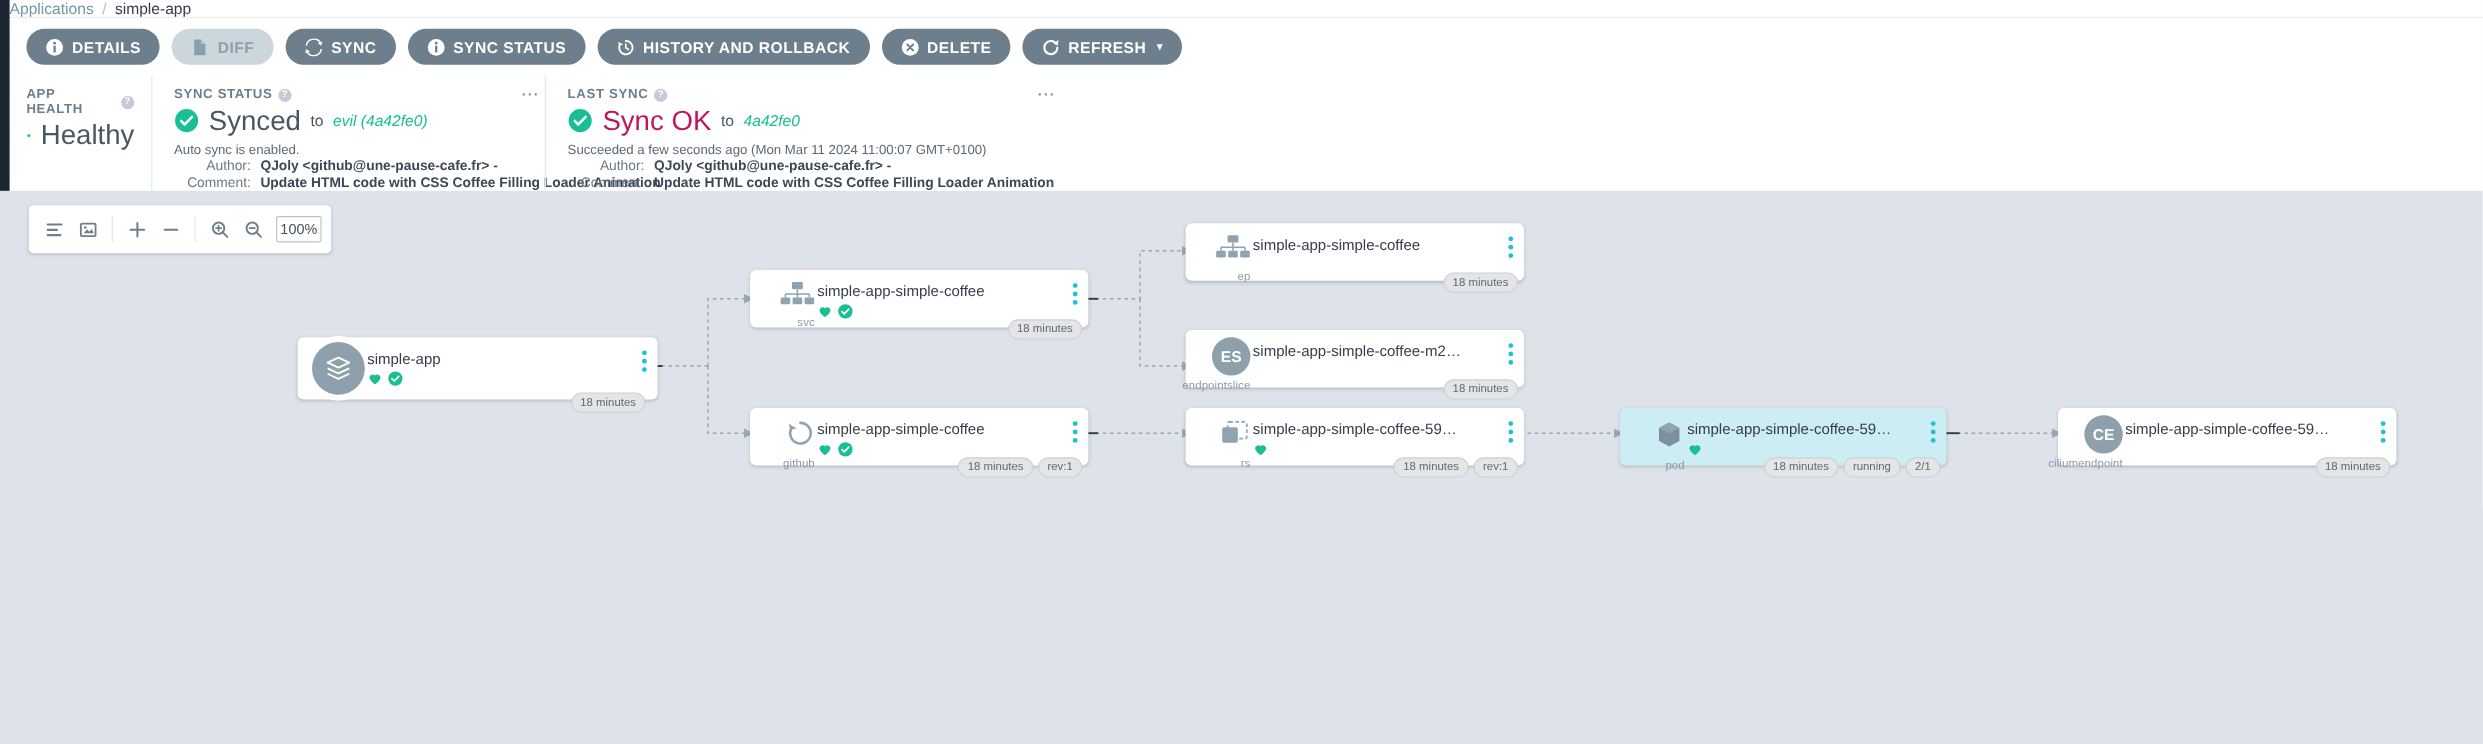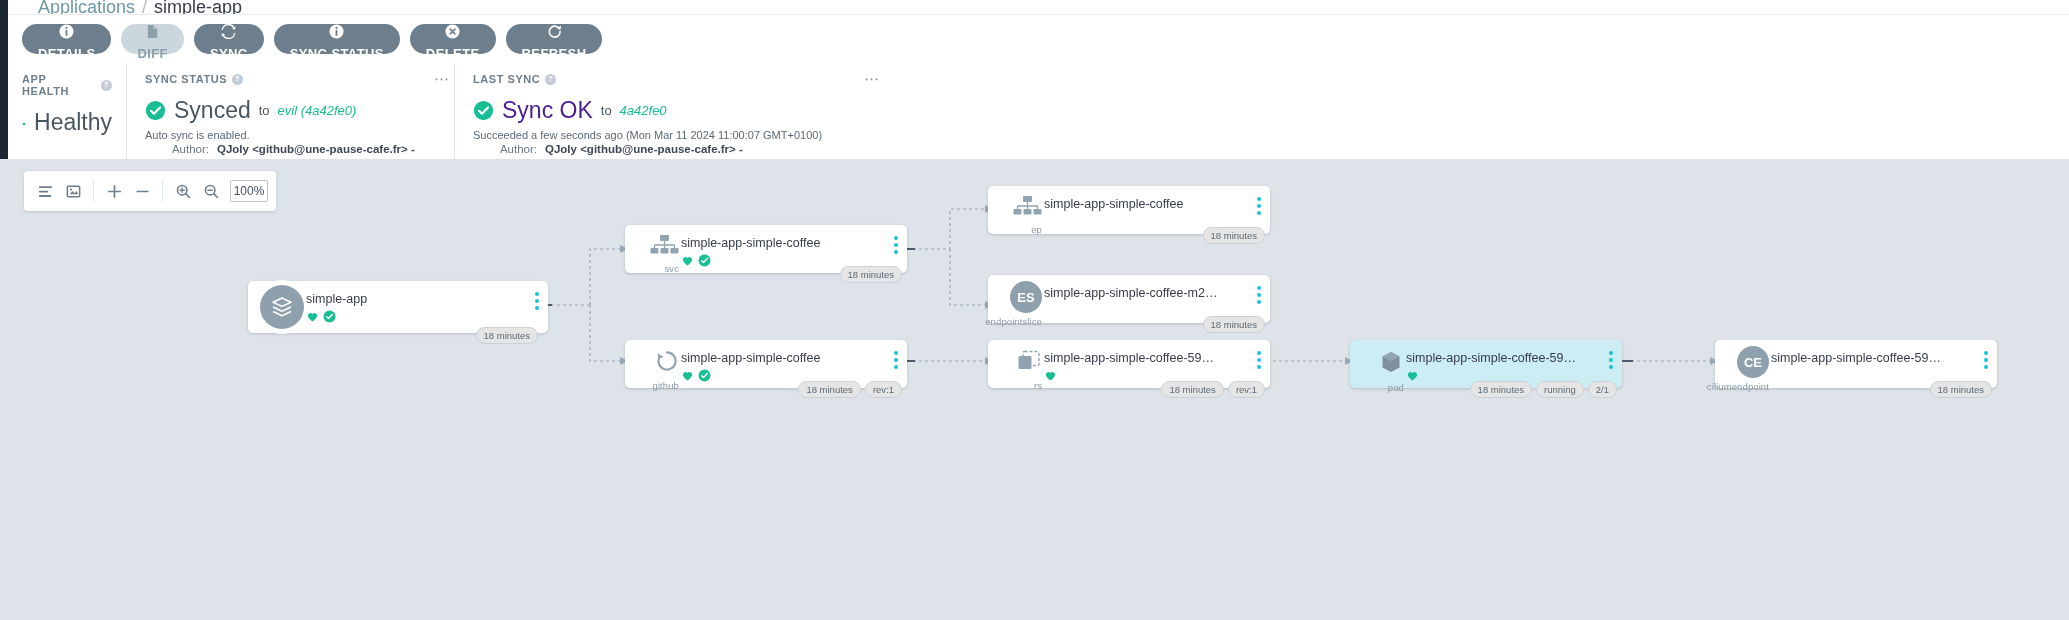--- a/index.html
+++ b/index.html
@@ -11,22 +11,22 @@
     color:#363c4a;
     overflow:hidden;
     position:relative;
   }
 
   
   .breadcrumb-bar {
     height:14px;
     background:#ffffff;
     display:flex; align-items:center;
-    padding-left:38px;
-    font-size:18px;
+    padding-left:8px;
+    font-size:13px;
     overflow:hidden;
   }
   .crumb-link { color:#6d98a8; text-decoration:none; }
   .crumb-sep { color:#b5bfc9; margin:0 7px; }
   .crumb-cur { color:#363c4a; }
 
   
   .left-rail {
     position:absolute; left:0; top:0; width:8px; height:195px;
     background:#1c2733;
@@ -49,53 +49,52 @@
     display:flex; align-items:center;
     gap:7px;
     padding:0 16px;
     font-size:13px;
     font-weight:700;
     letter-spacing:.4px;
     border:none;
     cursor:pointer;
     white-space:nowrap;
     font-family:"Liberation Sans", sans-serif;
-    flex-direction:column;
   }
   .tb-btn.disabled { background:#ccd6dd; color:#8ba0ad; }
   .tb-ico { width:15px; height:15px; display:block; flex:none; }
   .tb-ico svg { width:15px; height:15px; display:block; }
   .tb-caret { font-size:9px; margin-left:2px; }
 
   
   .status-strip {
     height:96px;
     background:#ffffff;
     display:flex;
     align-items:stretch;
     padding-left:14px;
   }
   .stat-panel { position:relative; padding:10px 14px 0 8px; }
   .stat-panel.divider { border-left:1px solid #e4e8ee; padding-left:18px; }
   .stat-label {
     font-size:11px; font-weight:700; letter-spacing:.55px;
     color:#6d7f8c; text-transform:uppercase;
     display:flex; align-items:center; gap:5px;
-    margin-bottom:13px;
+    margin-bottom:3px;
   }
   .qmark {
     width:11px; height:11px; border-radius:50%;
     background:#c3ccd6; color:#ffffff;
     font-size:8px; font-weight:700;
     display:inline-flex; align-items:center; justify-content:center;
     line-height:1;
   }
   .stat-main { display:flex; align-items:center; gap:8px; }
   .stat-big { font-size:23px; font-weight:400; color:#495763; line-height:1.1; }
-  .stat-big.green { color:#4c1d95; }
+  .stat-big.green { color:#be185d; }
   .stat-to { font-size:13px; color:#495763; }
   .stat-rev { font-size:13px; color:#18be94;font-style:italic; }
   .heart { width:22px; height:22px; display:block; }
   .check-circle { width:21px; height:21px; display:block; }
   .stat-sub { font-size:11px; color:#5b6976; margin-top:6px; }
   .kv { display:flex; font-size:11.5px; margin-top:2px; }
   .kv-k { color:#6a7884; width:64px; text-align:right; flex:none; }
   .kv-v { color:#3c4757; font-weight:700; margin-left:8px; white-space:nowrap; }
   .panel-dots {
     position:absolute; right:4px; top:8px;
@@ -242,20 +241,30 @@
     <span class="tb-ico">
         <svg viewBox="0 0 16 16">
           <circle cx="8" cy="8" r="7.5" fill="#fff"></circle>
           <rect x="7" y="6.5" width="2" height="6" fill="#6d7f8c"></rect>
           <circle cx="8" cy="4.2" r="1.2" fill="#6d7f8c"></circle>
         </svg>
       </span>
     <span>SYNC STATUS</span>
   </button>
 
+  <button class="tb-btn">
+    <span class="tb-ico">
+        <svg viewBox="0 0 16 16">
+          <path d="M8 2.2A6 6 0 1 1 2.4 6.3" stroke="#fff" stroke-width="1.7" fill="none" stroke-linecap="round"></path>
+          <path d="M1 3.2l1.3 3.4L5.6 5.2z" fill="#fff"></path>
+          <path d="M8 5v3.3l2.4 1.5" stroke="#fff" stroke-width="1.5" fill="none" stroke-linecap="round"></path>
+        </svg>
+      </span>
+    <span>HISTORY AND ROLLBACK</span>
+  </button>
 
   <button class="tb-btn">
     <span class="tb-ico">
         <svg viewBox="0 0 16 16">
           <circle cx="8" cy="8" r="7.5" fill="#fff"></circle>
           <path d="M5.4 5.4l5.2 5.2M10.6 5.4l-5.2 5.2" stroke="#6d7f8c" stroke-width="1.7" stroke-linecap="round"></path>
         </svg>
       </span>
     <span>DELETE</span>
   </button>

